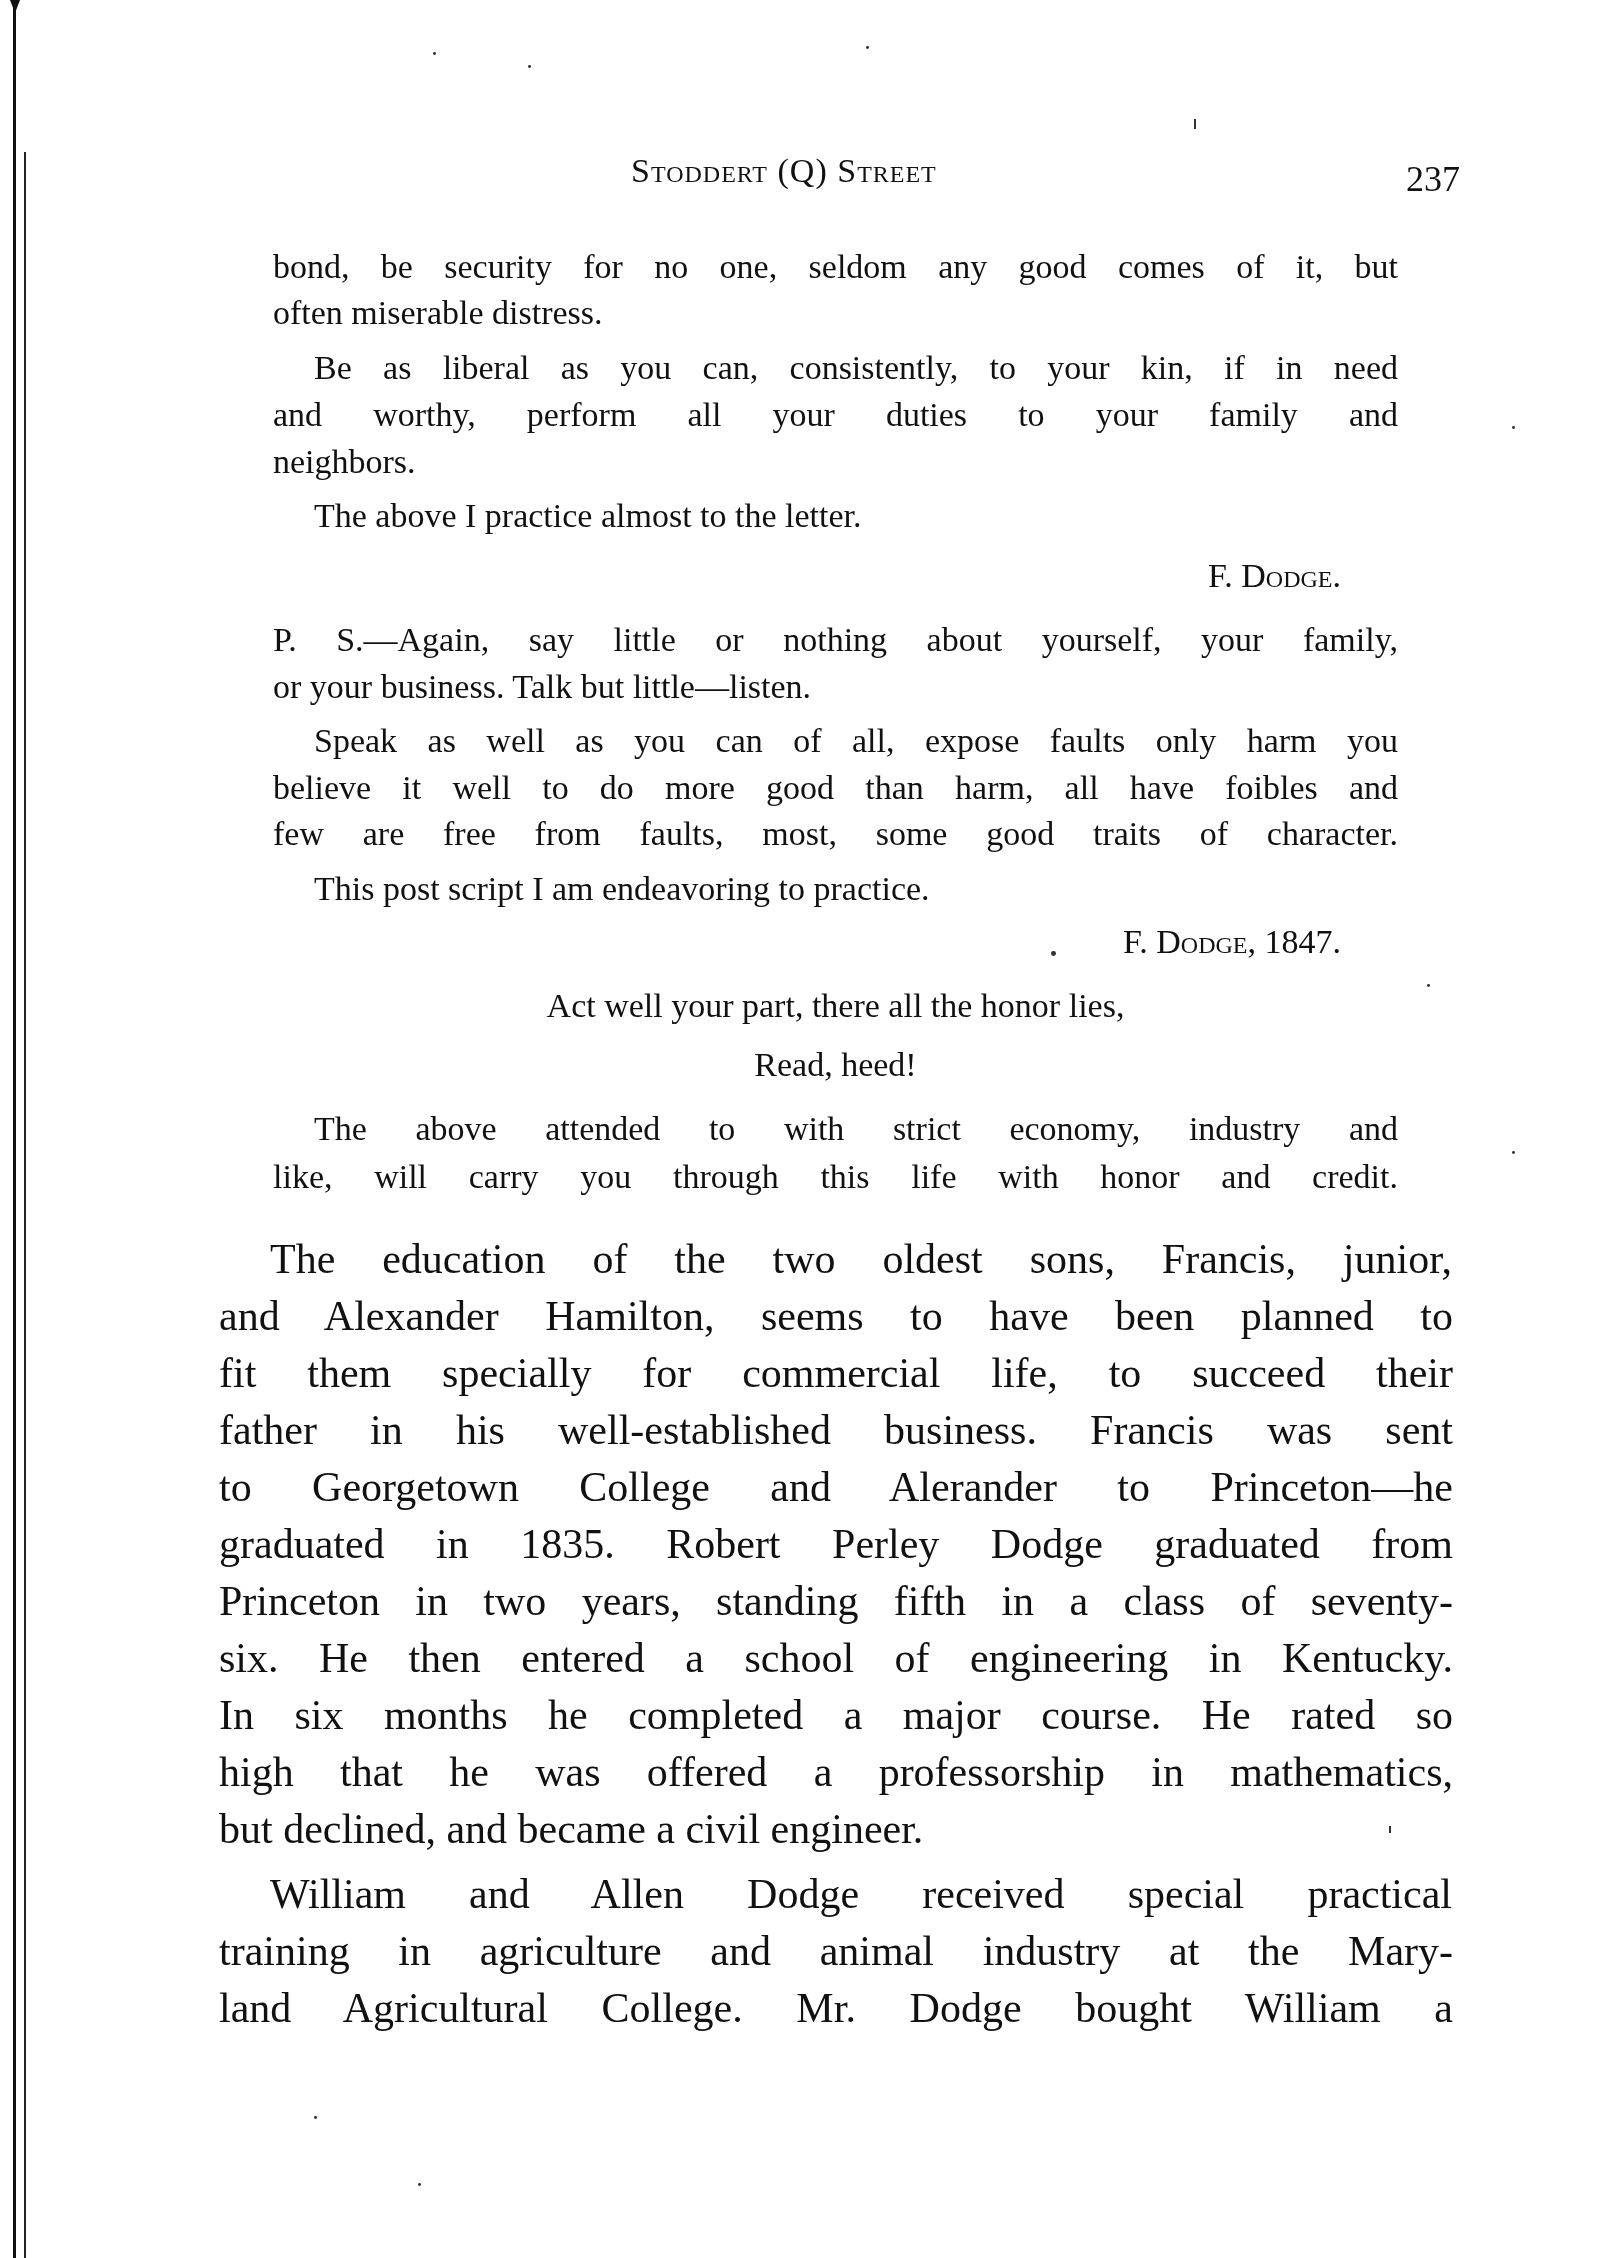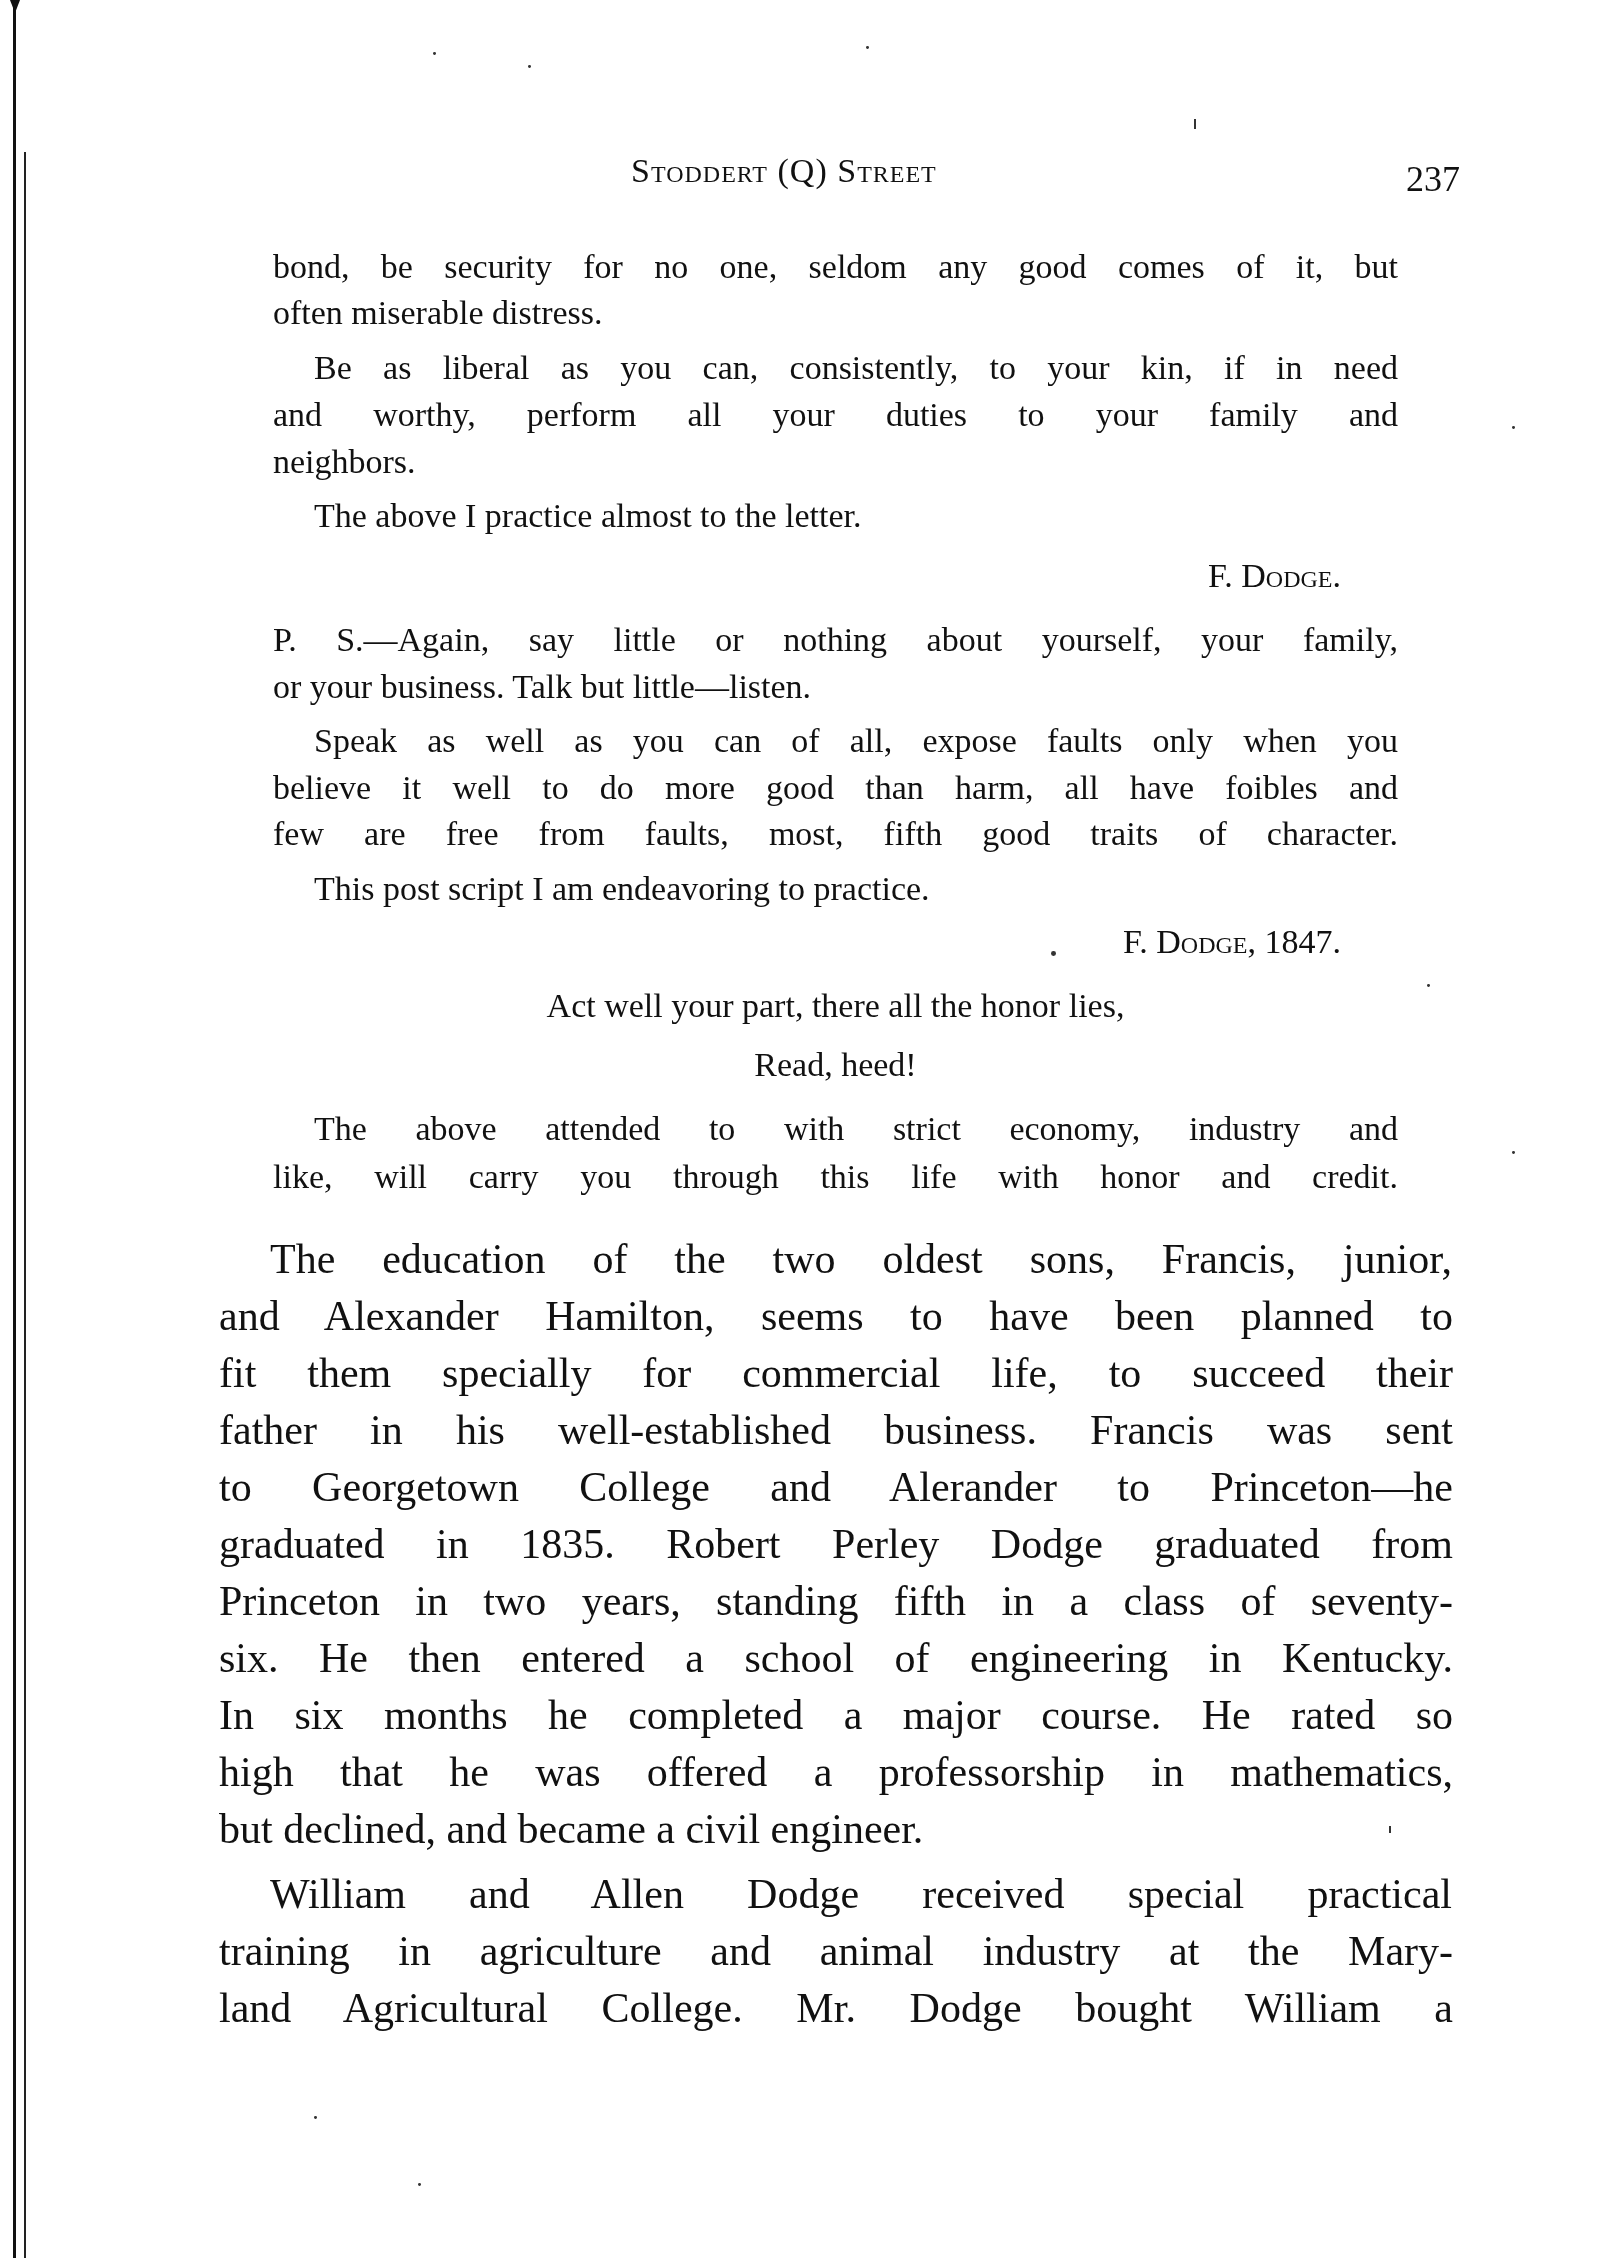--- a/index.html
+++ b/index.html
@@ -50,23 +50,23 @@
 <div class="line sm" style="left:273px;top:391px;width:1125px">and worthy, perform all your duties to your family and</div>
 <div class="line sm last" style="left:273px;top:438px;width:1125px">neighbors.</div>
 
 <div class="line sm last" style="left:314px;top:492px;width:1084px">The above I practice almost to the letter.</div>
 
 <div class="line sm right sc" style="left:1046px;top:552px;width:295px">F. Dodge.</div>
 
 <div class="line sm" style="left:273px;top:616px;width:1125px">P. S.—Again, say little or nothing about yourself, your family,</div>
 <div class="line sm last" style="left:273px;top:663px;width:1125px">or your business. Talk but little—listen.</div>
 
-<div class="line sm" style="left:314px;top:717px;width:1084px">Speak as well as you can of all, expose faults only when you</div>
+<div class="line sm" style="left:314px;top:717px;width:1084px">Speak as well as you can of all, expose faults only harm you</div>
 <div class="line sm" style="left:273px;top:764px;width:1125px">believe it well to do more good than harm, all have foibles and</div>
-<div class="line sm" style="left:273px;top:810px;width:1125px">few are free from faults, most, fifth good traits of character.</div>
+<div class="line sm" style="left:273px;top:810px;width:1125px">few are free from faults, most, some good traits of character.</div>
 
 <div class="line sm last" style="left:314px;top:865px;width:1084px">This post script I am endeavoring to practice.</div>
 
 <div class="line sm right sc" style="left:951px;top:918px;width:390px">F. Dodge, 1847.</div>
 
 <div class="line sm center" style="left:273px;top:982px;width:1125px">Act well your part, there all the honor lies,</div>
 <div class="line sm center" style="left:273px;top:1041px;width:1125px">Read, heed!</div>
 
 <div class="line sm" style="left:314px;top:1105px;width:1084px">The above attended to with strict economy, industry and</div>
 <div class="line sm" style="left:273px;top:1153px;width:1125px">like, will carry you through this life with honor and credit.</div>

